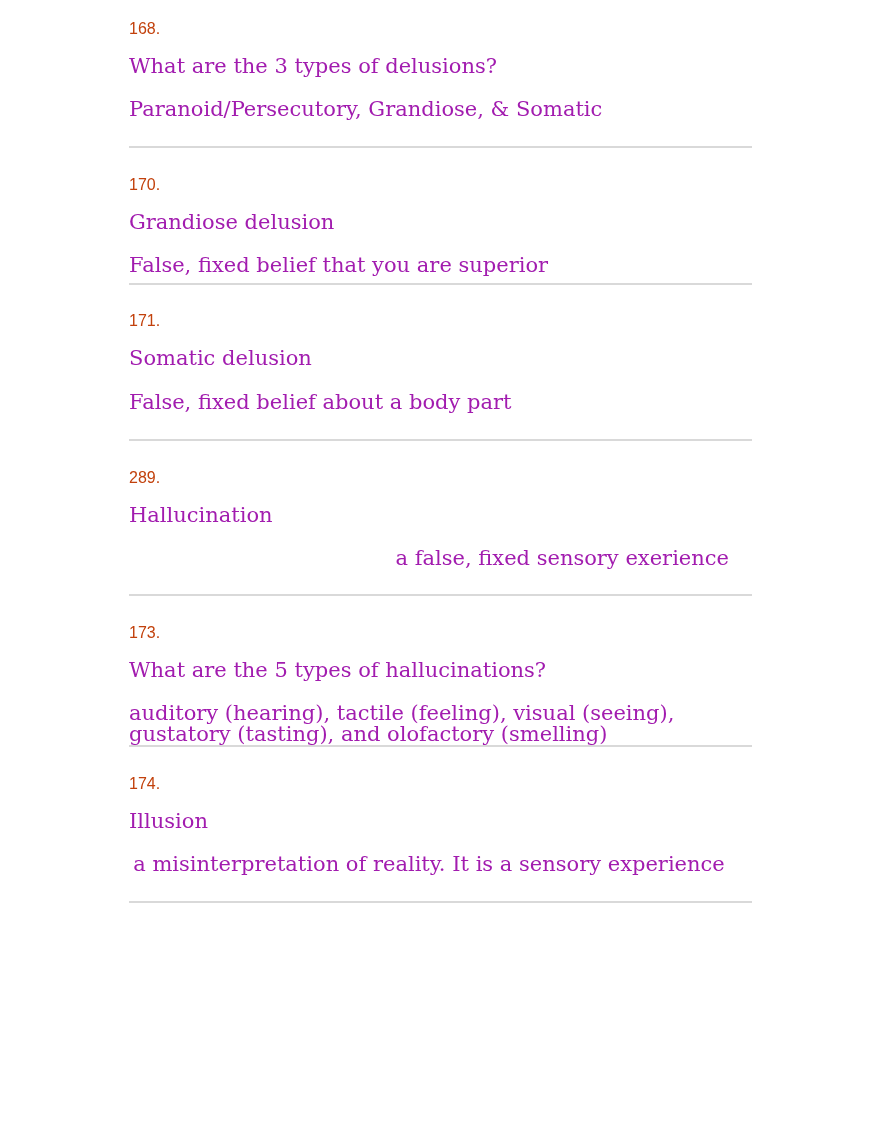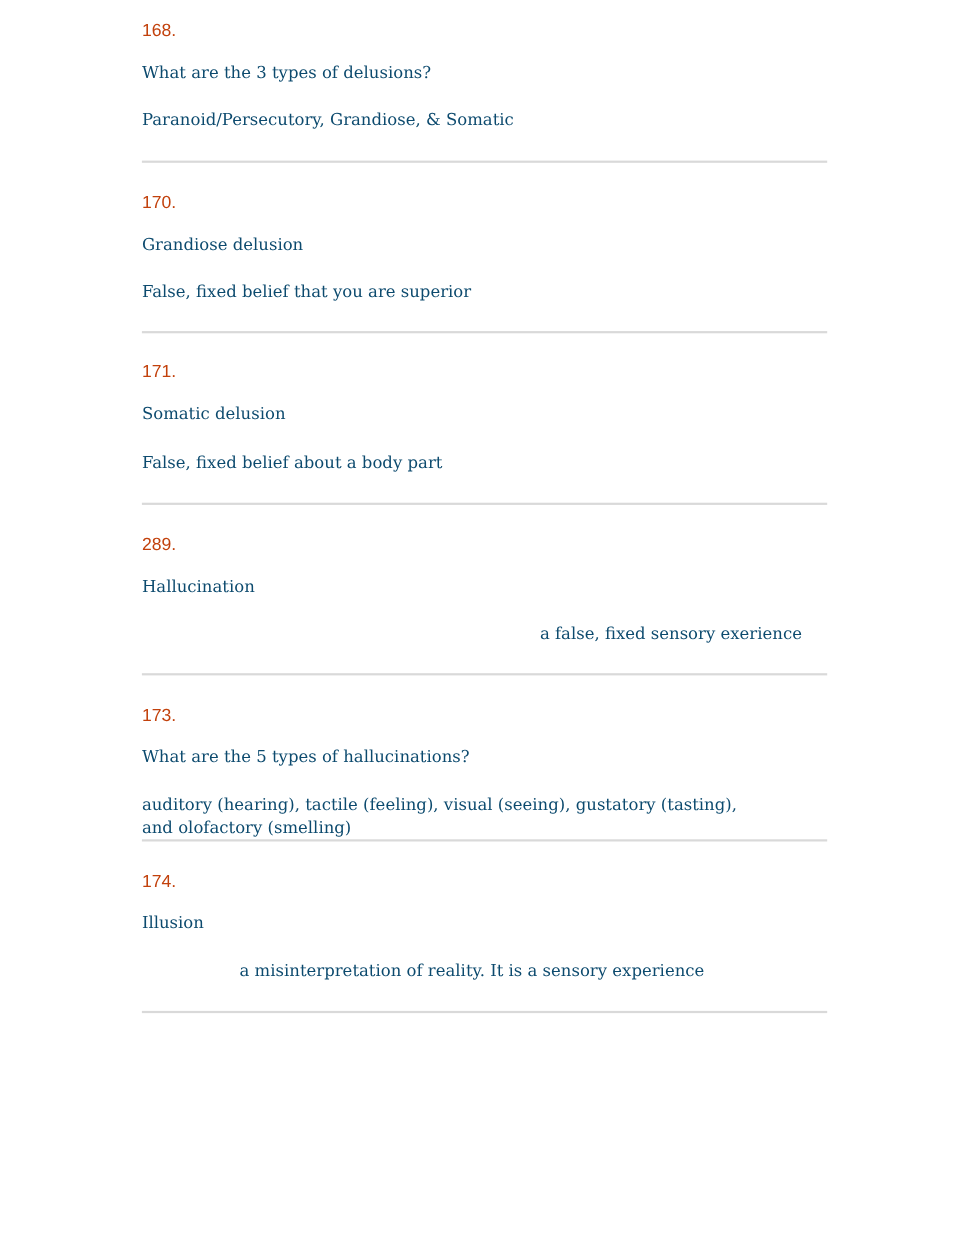--- a/index.html
+++ b/index.html
@@ -30,40 +30,40 @@
     left: 0;
     font-family: "Liberation Sans", sans-serif;
     font-size: 16px;
     line-height: 20px;
     color: #c2410c;
   }
   .term, .def {
     position: absolute;
     left: 0;
     font-family: "DejaVu Serif", serif;
-    font-size: 15px;
+    font-size: 21px;
     line-height: 21px;
-    color: #0c4a6e;
+    color: #a21caf;
     letter-spacing: 0;
   }
   .def { width: 600px; }
 </style>
 </head>
 <body>
 
 <div class="list">
 
   <div class="card" style="height:148px;">
     <div class="num" style="top:19px;">168.</div>
     <div class="term" style="top:56px;">What are the 3 types of delusions?</div>
     <div class="def" style="top:99px;">Paranoid/Persecutory, Grandiose, &amp; Somatic</div>
   </div>
 
 
-  <div class="card" style="height:155px;">
+  <div class="card" style="height:137px;">
     <div class="num" style="top:27px;">170.</div>
     <div class="term" style="top:64px;">Grandiose delusion</div>
     <div class="def" style="top:107px;">False, fixed belief that you are superior</div>
   </div>
 
   <div class="card" style="height:156px;">
     <div class="num" style="top:26px;">171.</div>
     <div class="term" style="top:63px;">Somatic delusion</div>
     <div class="def" style="top:107px;">False, fixed belief about a body part</div>
   </div>

